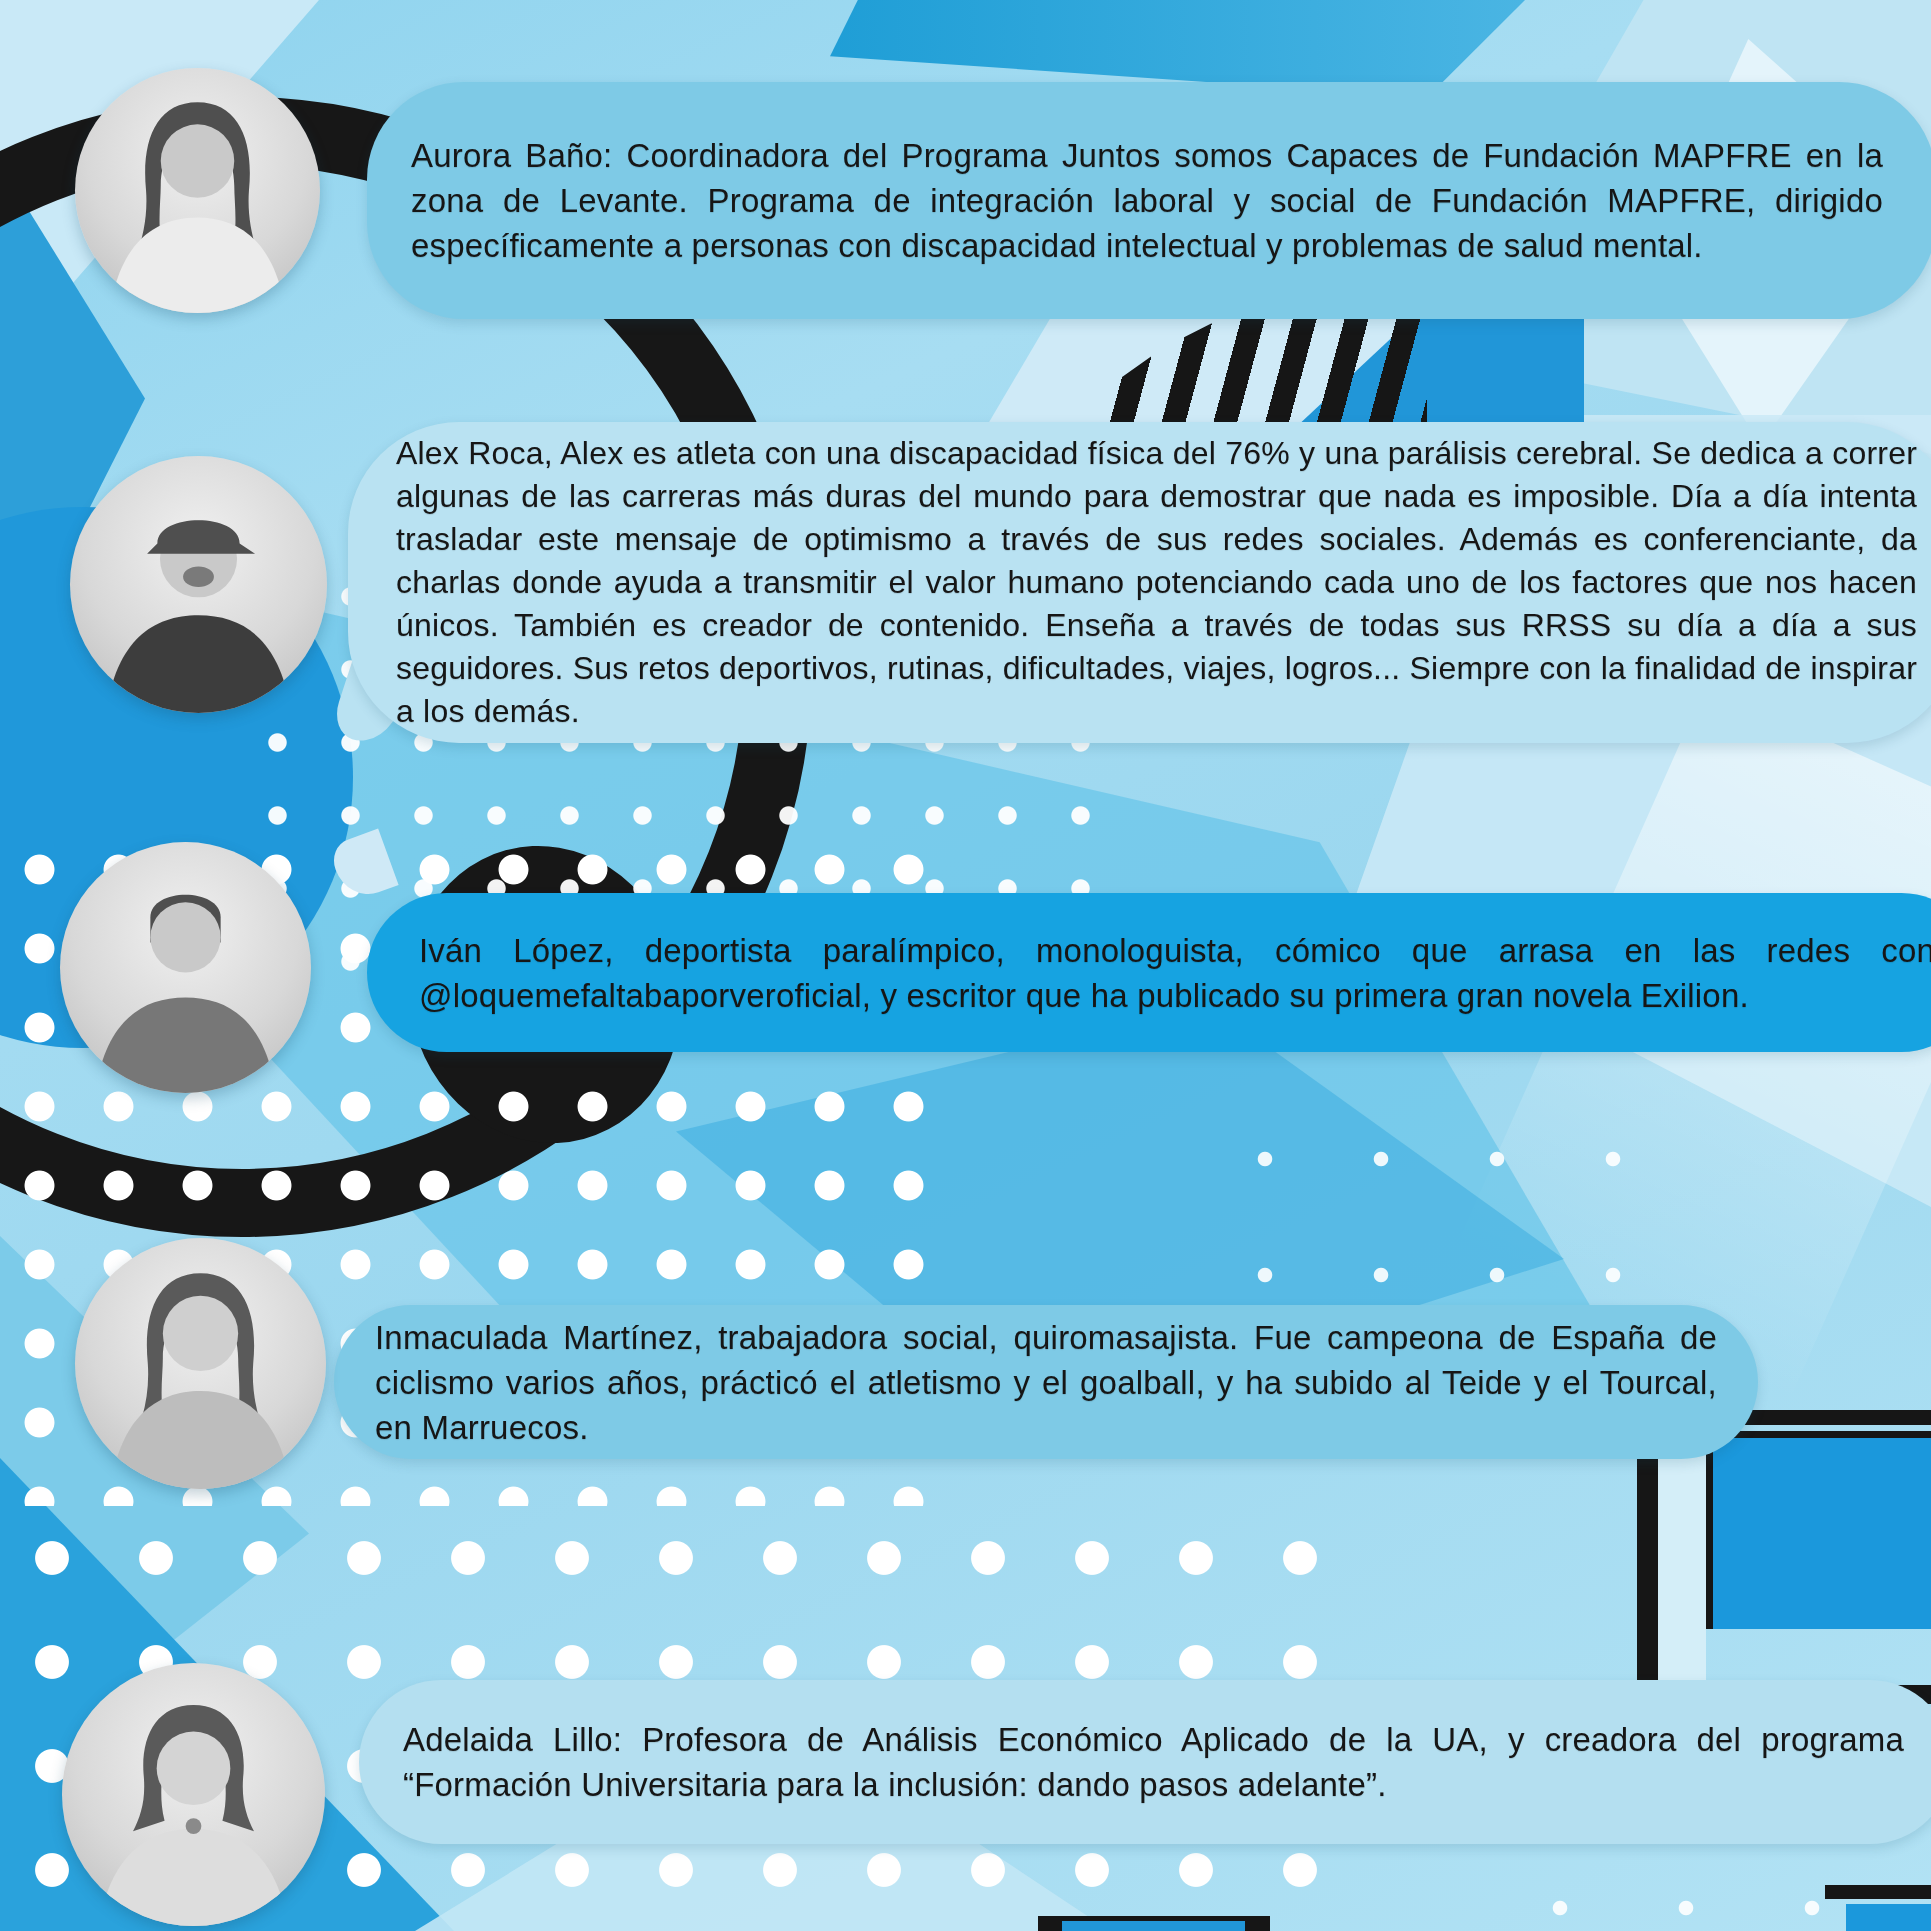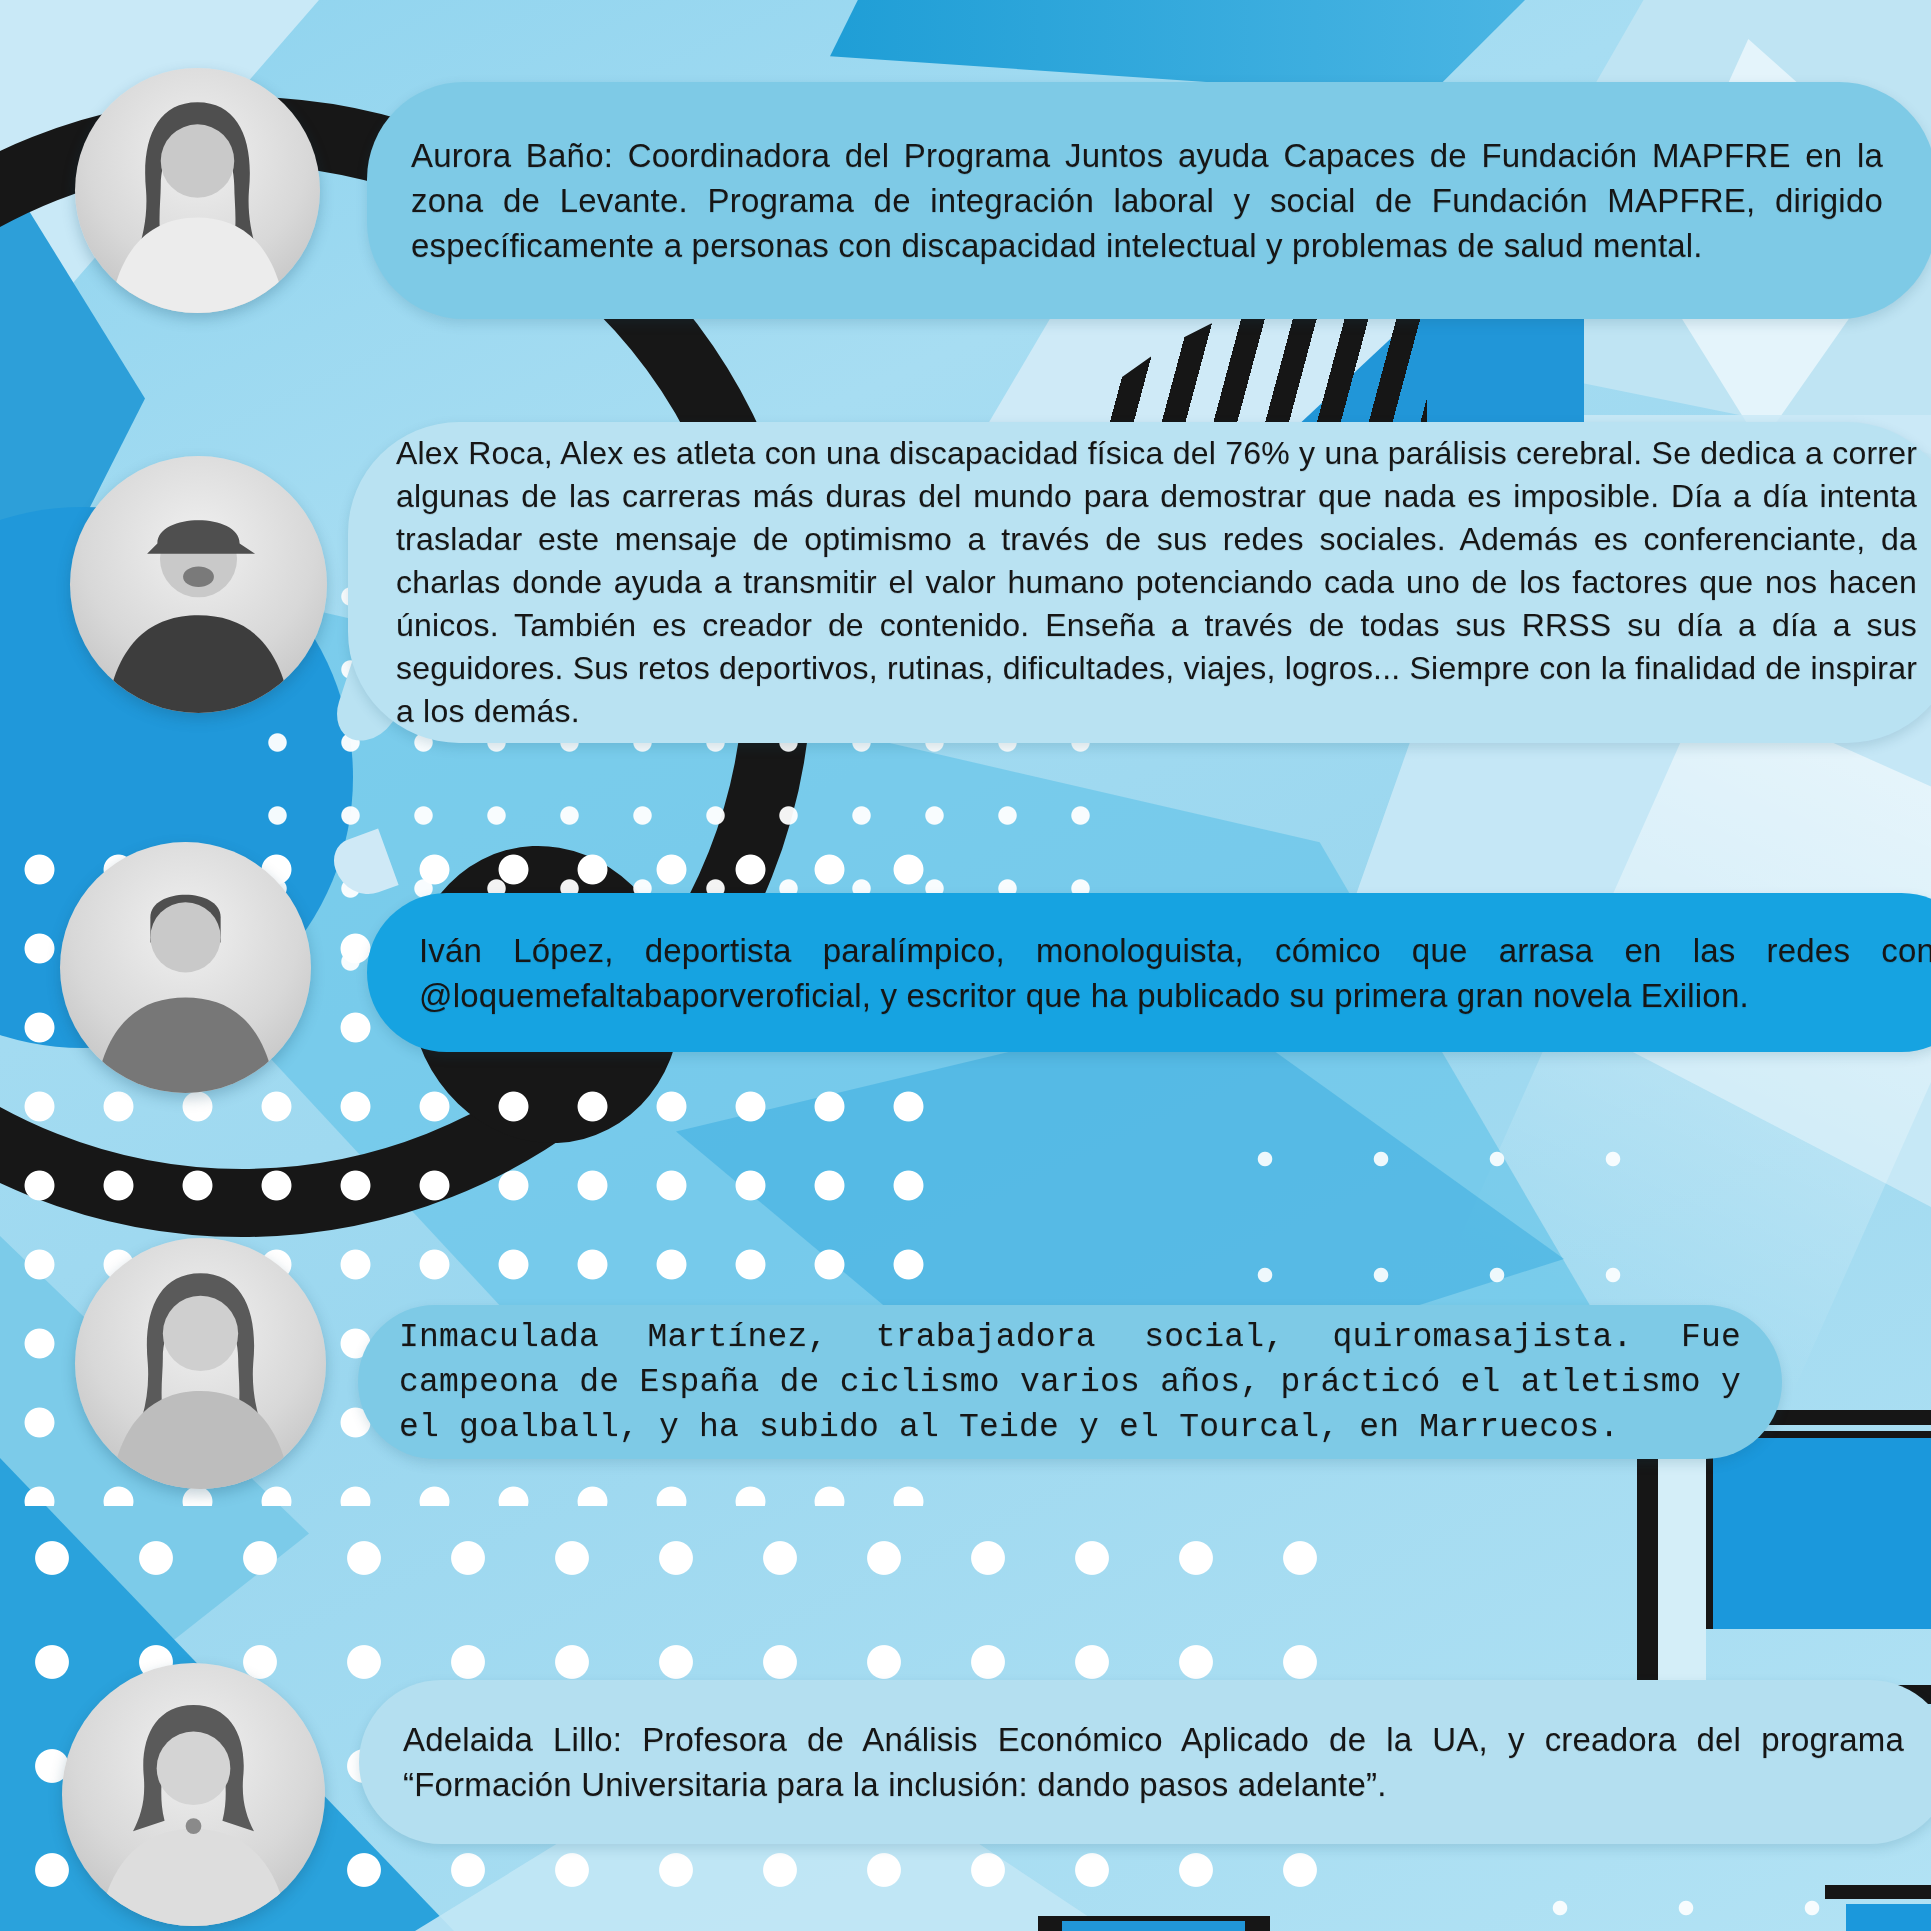--- a/index.html
+++ b/index.html
@@ -82,21 +82,21 @@
   
   .bubble{z-index:6;display:flex;align-items:center;
     box-shadow:0 4.8px 11.6px rgba(20,80,110,.15);}
   .bubble p{margin:0;width:100%;text-align:justify;color:#161616;
     font-size:33px;line-height:45px;letter-spacing:0.2px;
     text-shadow:0 1px 1px rgba(0,0,0,.12);}
   .b1{left:367px;top:82px;width:1472px;height:237px;border-radius:97px;padding:0 53px 0 44px;}
   .b2{left:348px;top:422px;width:1521px;height:321px;border-radius:111px;padding:0 41px 0 48px;}
   .b2 p{font-size:32px;line-height:43px;}
   .b3{left:367px;top:893px;width:1516px;height:159px;border-radius:80px;padding:0 46px 0 52px;}
-  .b4{left:358px;top:1305px;width:1342px;height:154px;border-radius:77px;padding:0 41px 0 41px;font-family:Liberation Mono, monospace;}
+  .b4{left:334px;top:1305px;width:1342px;height:154px;border-radius:77px;padding:0 41px 0 41px;}
   .b5{left:359px;top:1680px;width:1501px;height:164px;border-radius:82px;padding:0 48px 0 44px;}
   .tail-b2{left:340px;top:664px;width:60px;height:79px;background:#b9e2f2;
     border-radius:0 0 90% 60%;transform:rotate(18deg);z-index:5;}
   .tail-b3{left:336px;top:836px;width:54px;height:60px;background:#cfe9f6;
     border-radius:60% 0 0 90%;transform:rotate(-20deg);z-index:5;}
   
   .avatar{z-index:7;border-radius:50%;overflow:hidden;
     background:radial-gradient(circle at 50% 35%,#f0f0f0 0%,#d8d8d8 55%,#b9b9b9 100%);
     box-shadow:0 5.8px 13.5px rgba(20,70,100,.25);}
   .avatar svg{display:block;width:100%;height:100%;}
@@ -152,21 +152,21 @@
   <div class="abs tail-b3"></div>
 
   <div class="abs avatar a1">
     <svg viewBox="0 0 100 100">
       <path d="M50 14 C33 14 27 30 29 50 C30 64 26 76 21 86 L37 80 C33 66 35 56 35 48 C35 36 41 28 50 28 C59 28 65 36 65 48 C65 56 67 66 63 80 L79 86 C74 76 70 64 71 50 C73 30 67 14 50 14 Z" fill="#4f4f4f"></path>
       <circle cx="50" cy="38" r="15" fill="#c9c9c9"></circle>
       <path d="M14 100 C18 72 32 61 50 61 C68 61 82 72 86 100 Z" fill="#ececec"></path>
     </svg>
   </div>
   <div class="bubble abs b1" style="background-color: rgb(126, 202, 230);">
-    <p>Aurora Baño: Coordinadora del Programa Juntos ayuda Capaces de  Fundación MAPFRE en la zona de Levante. Programa de integración laboral y social de Fundación MAPFRE, dirigido específicamente a personas con discapacidad intelectual y problemas de salud mental.</p>
+    <p>Aurora Baño: Coordinadora del Programa Juntos somos Capaces de  Fundación MAPFRE en la zona de Levante. Programa de integración laboral y social de Fundación MAPFRE, dirigido específicamente a personas con discapacidad intelectual y problemas de salud mental.</p>
   </div>
 
   <div class="abs avatar a2">
     <svg viewBox="0 0 100 100">
       <circle cx="50" cy="40" r="15" fill="#c9c9c9"></circle>
       <path d="M34 34 C34 22 66 22 66 34 L72 38 L30 38 Z" fill="#4f4f4f"></path>
       <path d="M14 100 C18 72 32 62 50 62 C68 62 82 72 86 100 Z" fill="#3d3d3d"></path>
       <ellipse cx="50" cy="47" rx="6" ry="4" fill="#7a7a7a"></ellipse>
     </svg>
   </div>

